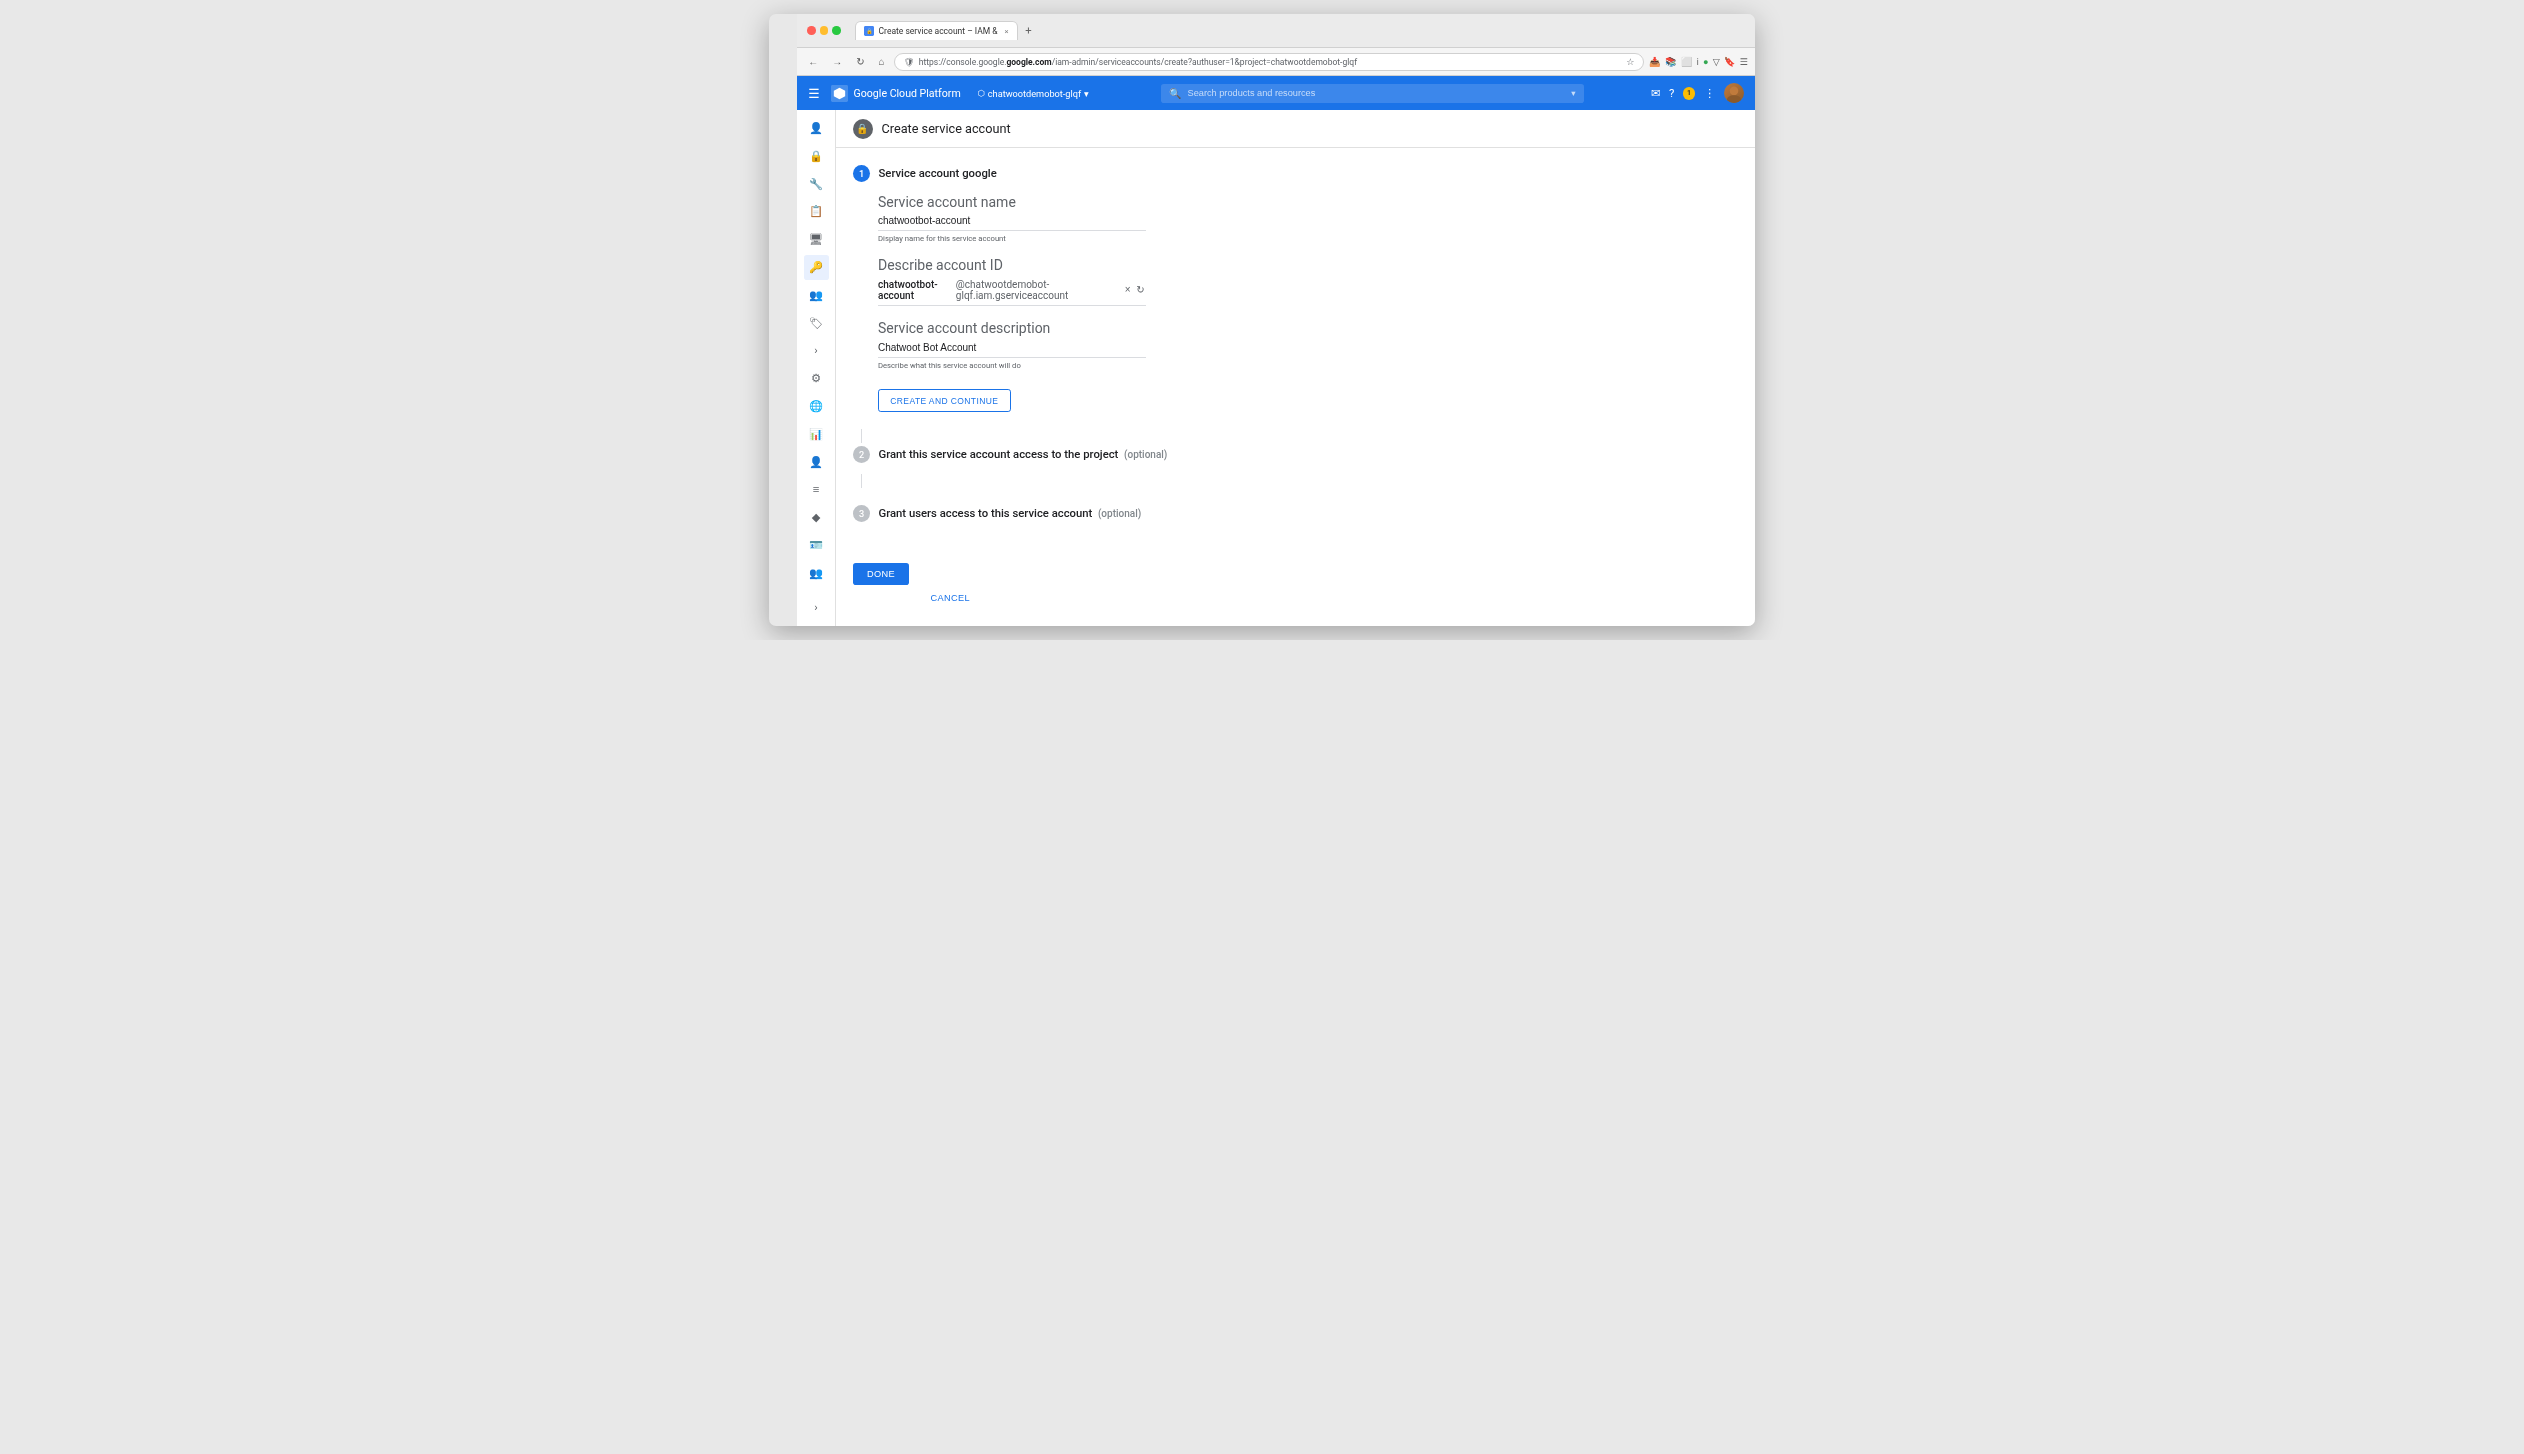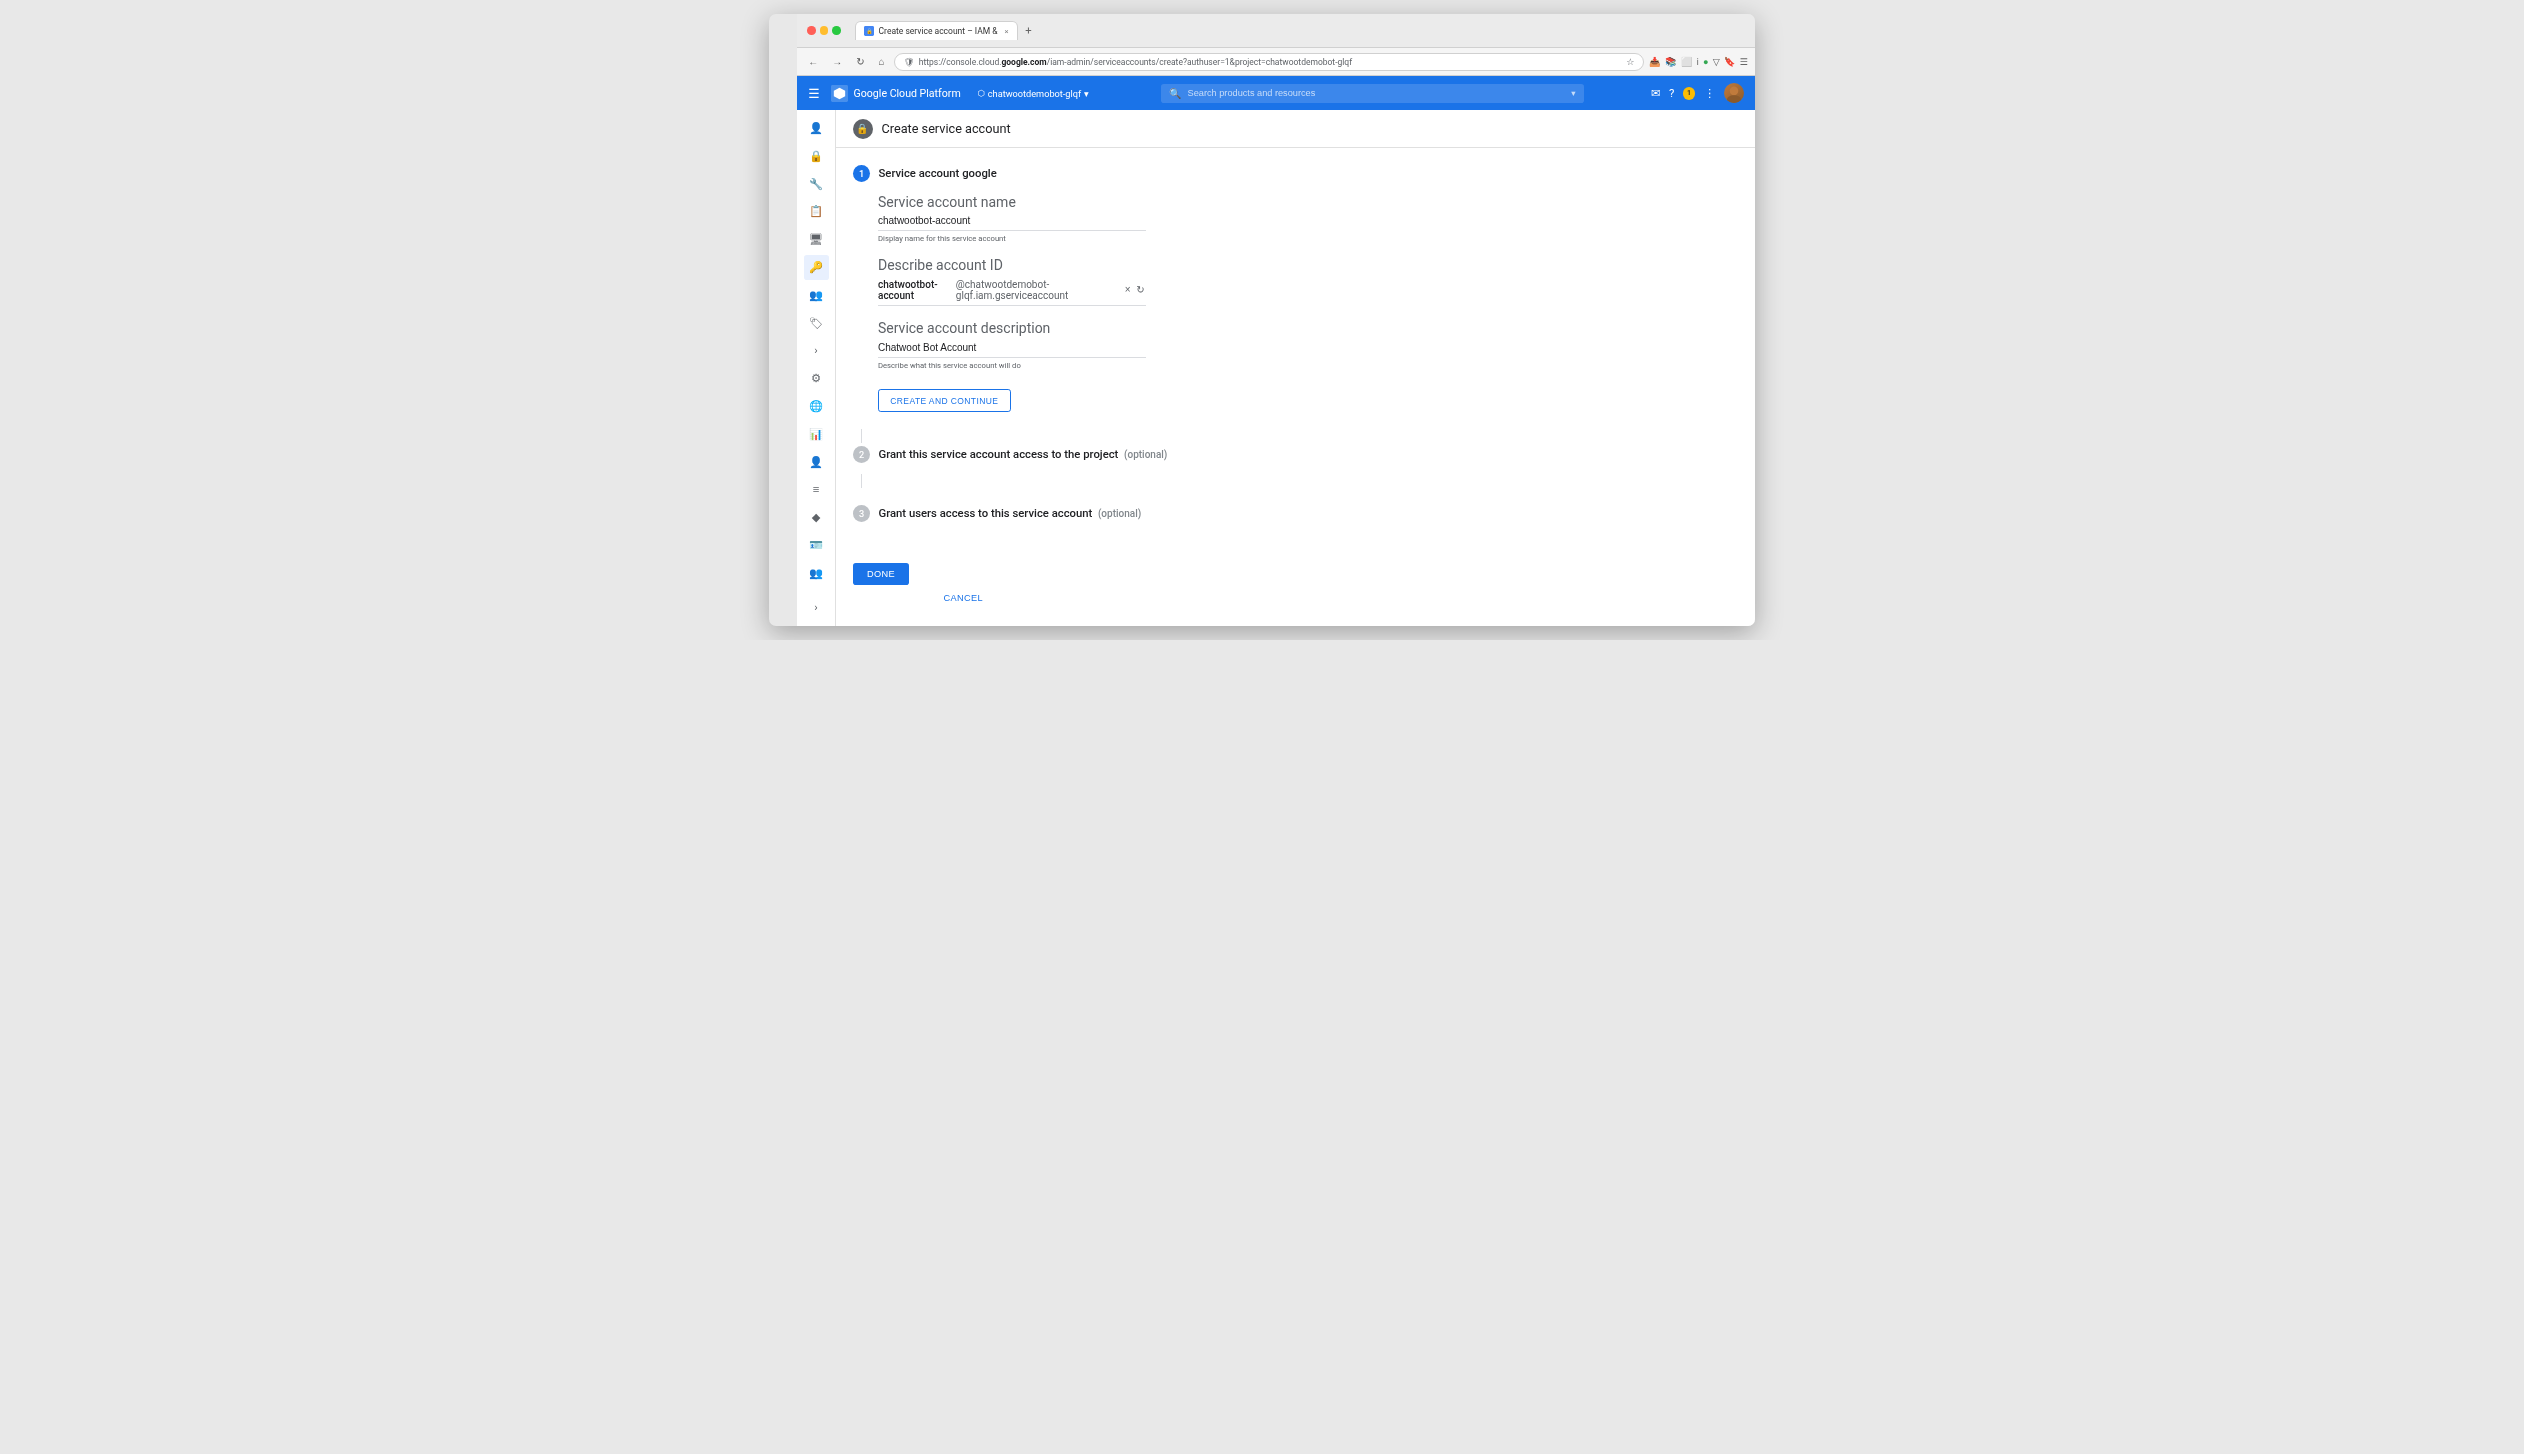--- a/index.html
+++ b/index.html
@@ -455,21 +455,21 @@
       font-weight: 500;
       border-radius: 2.8px;
       cursor: pointer;
       letter-spacing: 0.4px;
       margin-top: 48px;
     }
 
     .action-row {
       display: flex;
       align-items: center;
-      gap: 23px;
+      gap: 10px;
       margin-top: 11.3px;
     }
 
     
     .step-connector {
       width: 0.7px;
       height: 14px;
       background: #dadce0;
       margin-left: 7.7px;
       margin-bottom: 2.8px;
@@ -497,21 +497,21 @@
   </div>
 
   <div class="browser-navbar">
     <button class="nav-btn">←</button>
     <button class="nav-btn">→</button>
     <button class="nav-btn">↻</button>
     <button class="nav-btn">⌂</button>
     <div class="address-bar">
       <span style="color:#5f6368; margin-right:4.2px; font-size:8.5px;">🛡</span>
       <span class="address-bar-url">
-        <span style="color:#5f6368">https://console.cloud.</span><span style="font-weight:bold;color:#202124">google.com</span><span style="color:#5f6368">/iam-admin/serviceaccounts/create?authuser=1&amp;project=chatwootdemobot-glqf</span>
+        <span style="color:#5f6368">https://console.google.</span><span style="font-weight:bold;color:#202124">google.com</span><span style="color:#5f6368">/iam-admin/serviceaccounts/create?authuser=1&amp;project=chatwootdemobot-glqf</span>
       </span>
       <span style="color:#5f6368; font-size:9.2px;">☆</span>
     </div>
     <div class="nav-icons">
       <span class="nav-icon">📥</span>
       <span class="nav-icon">📚</span>
       <span class="nav-icon">⬜</span>
       <span class="nav-icon">ℹ</span>
       <span class="nav-icon" style="color:#34a853">●</span>
       <span class="nav-icon">▽</span>

